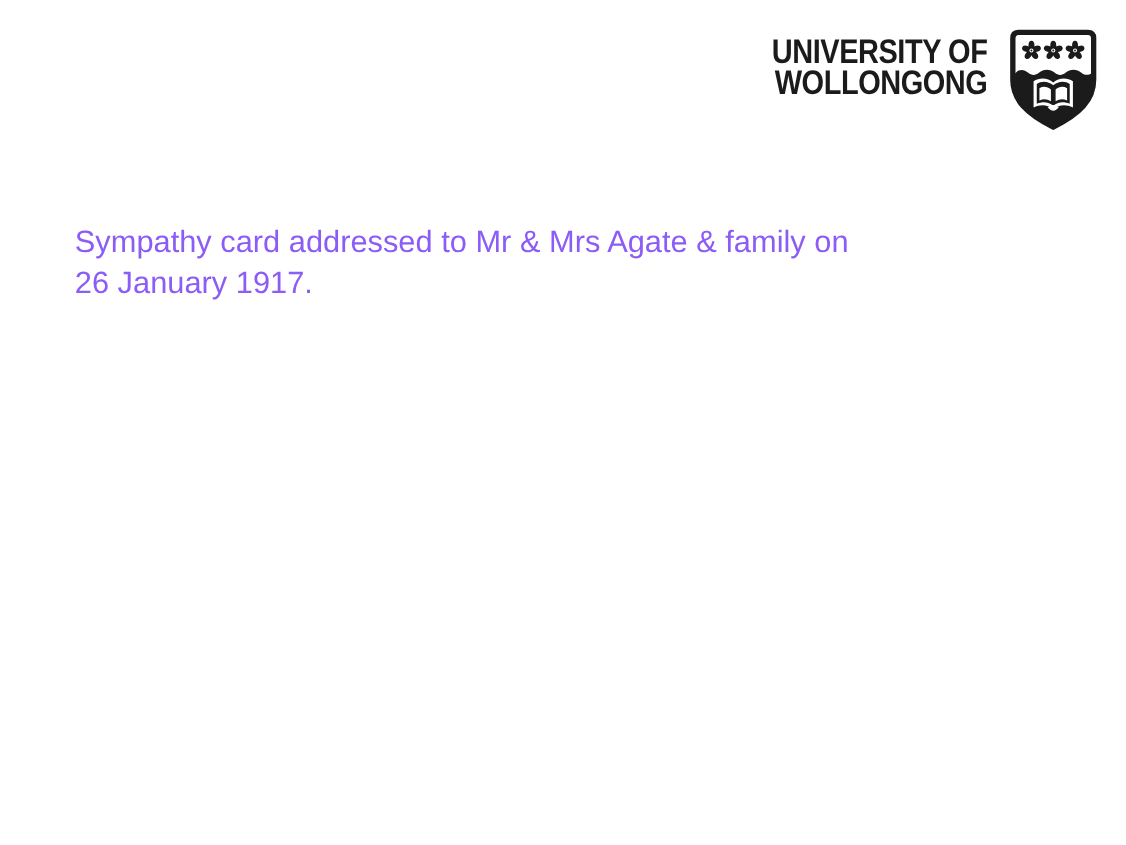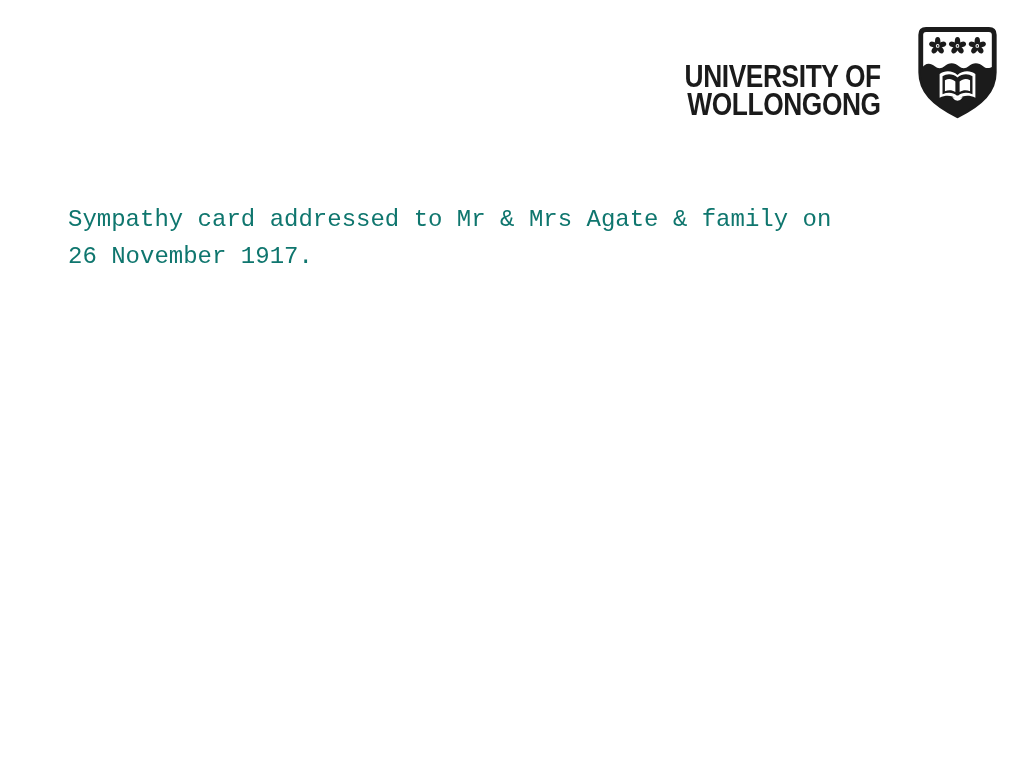--- a/index.html
+++ b/index.html
@@ -18,22 +18,22 @@
     position: absolute;
     inset: 0;
     background: #ffffff;
   }
   
   .logo {
     position: absolute;
     top: 26px;
     right: 23px;
     display: flex;
-    align-items: flex-end;
-    gap: 33px;
+    align-items: flex-start;
+    gap: 16px;
   }
   .logo-text {
     margin-top: 7px;
     text-align: right;
     font-family: "Liberation Sans", sans-serif;
     font-weight: bold;
     font-size: 31px;
     line-height: 28px;
     letter-spacing: -0.5px;
     color: #1b1b1b;
@@ -44,24 +44,24 @@
   .crest {
     display: block;
     width: 87px;
     height: 93px;
   }
   
   .caption {
     position: absolute;
     left: 68px;
     top: 201px;
-    font-family: Liberation Mono, monospace;
-    font-size: 24px;
+    font-family: Liberation Sans, sans-serif;
+    font-size: 28px;
     line-height: 37px;
-    color: #0f766e;
+    color: #8b5cf6;
     white-space: nowrap;
   }
 </style>
 </head>
 <body>
 
 <div class="page">
 
   <header class="logo">
     <div class="logo-text">
@@ -118,16 +118,16 @@
 
       <path d="M32,56 C35.5,53.8 39.5,54.3 42.8,57.2 L42.8,68.3
                C39.5,66 35.5,65.7 32,67.5 Z" fill="#ffffff"></path>
       <path d="M58,56 C54.5,53.8 50.5,54.3 47.2,57.2 L47.2,68.3
                C50.5,66 54.5,65.7 58,67.5 Z" fill="#ffffff"></path>
     </svg>
   </header>
 
   <main class="caption">
     <div>Sympathy card addressed to Mr &amp; Mrs Agate &amp; family on</div>
-    <div>26 November 1917.</div>
+    <div>26 January 1917.</div>
   </main>
 
 </div>
 
 </body></html>

